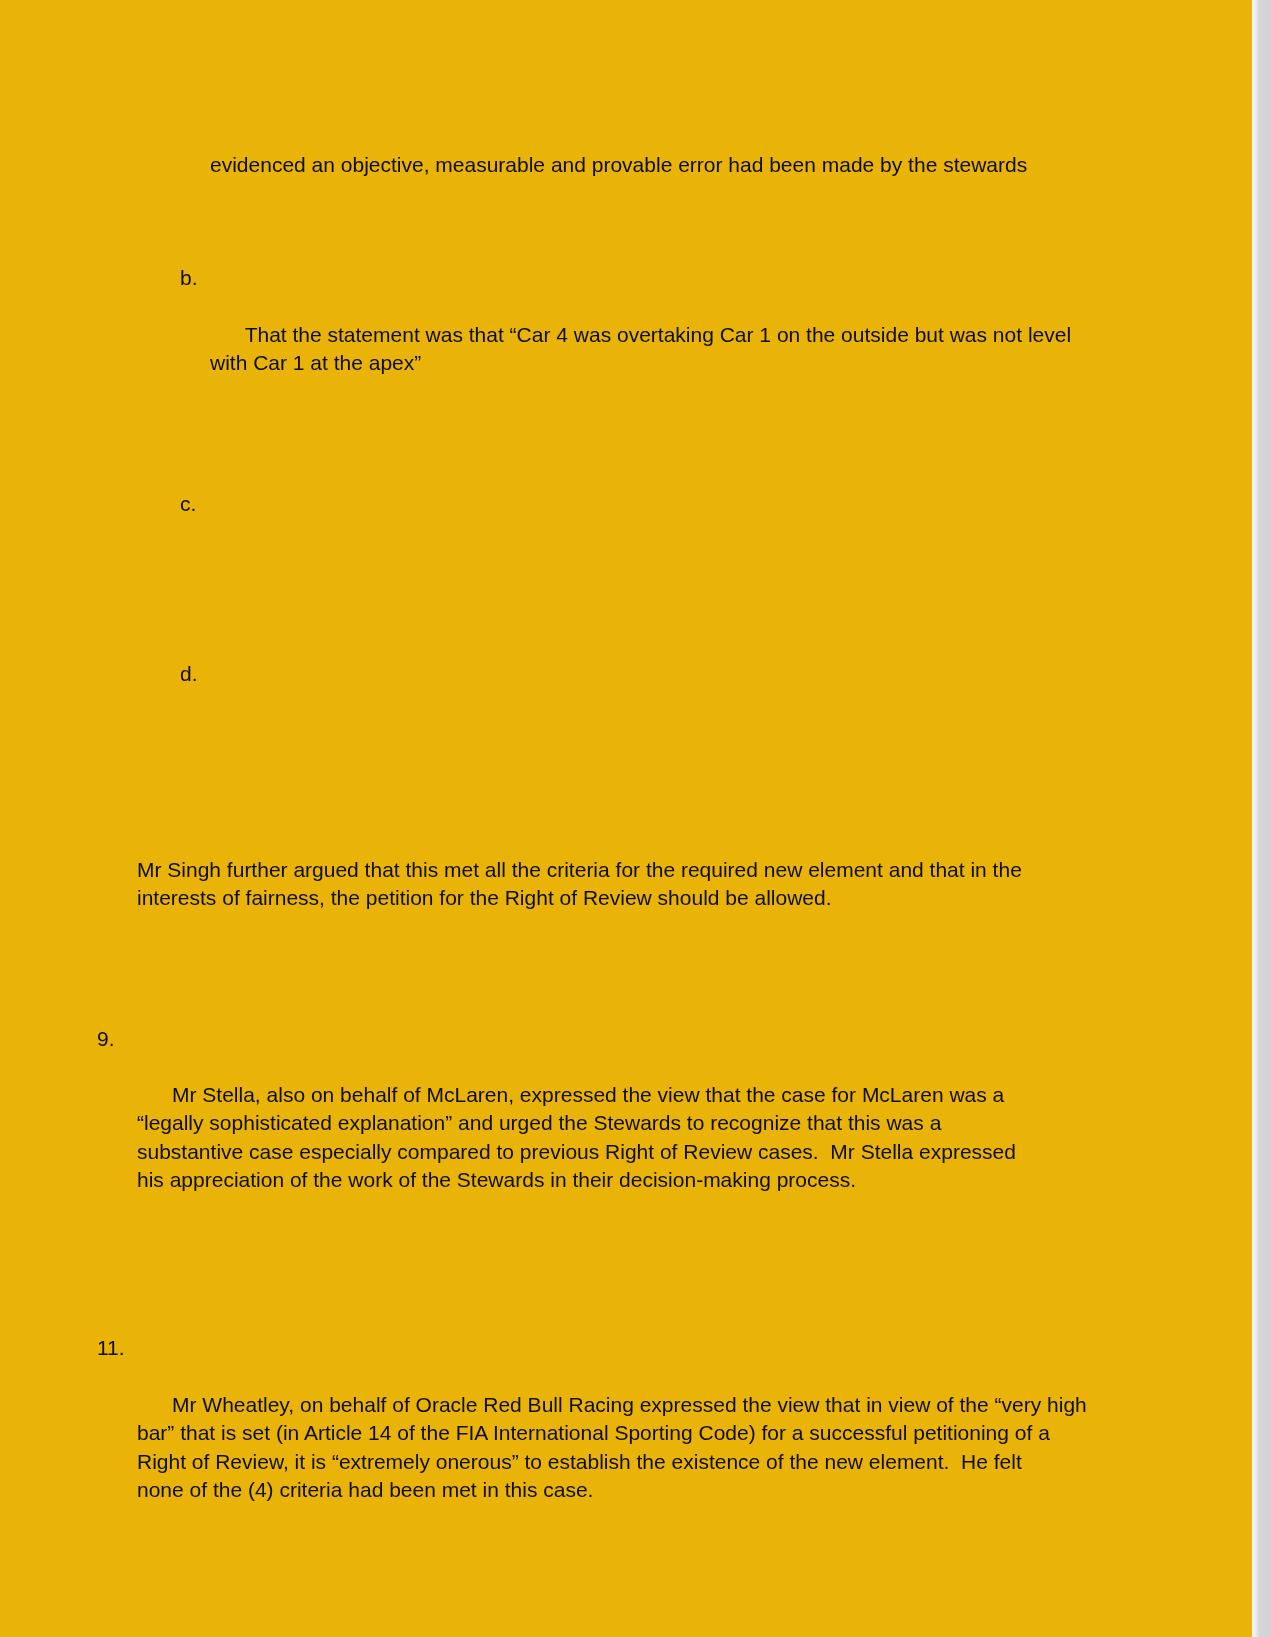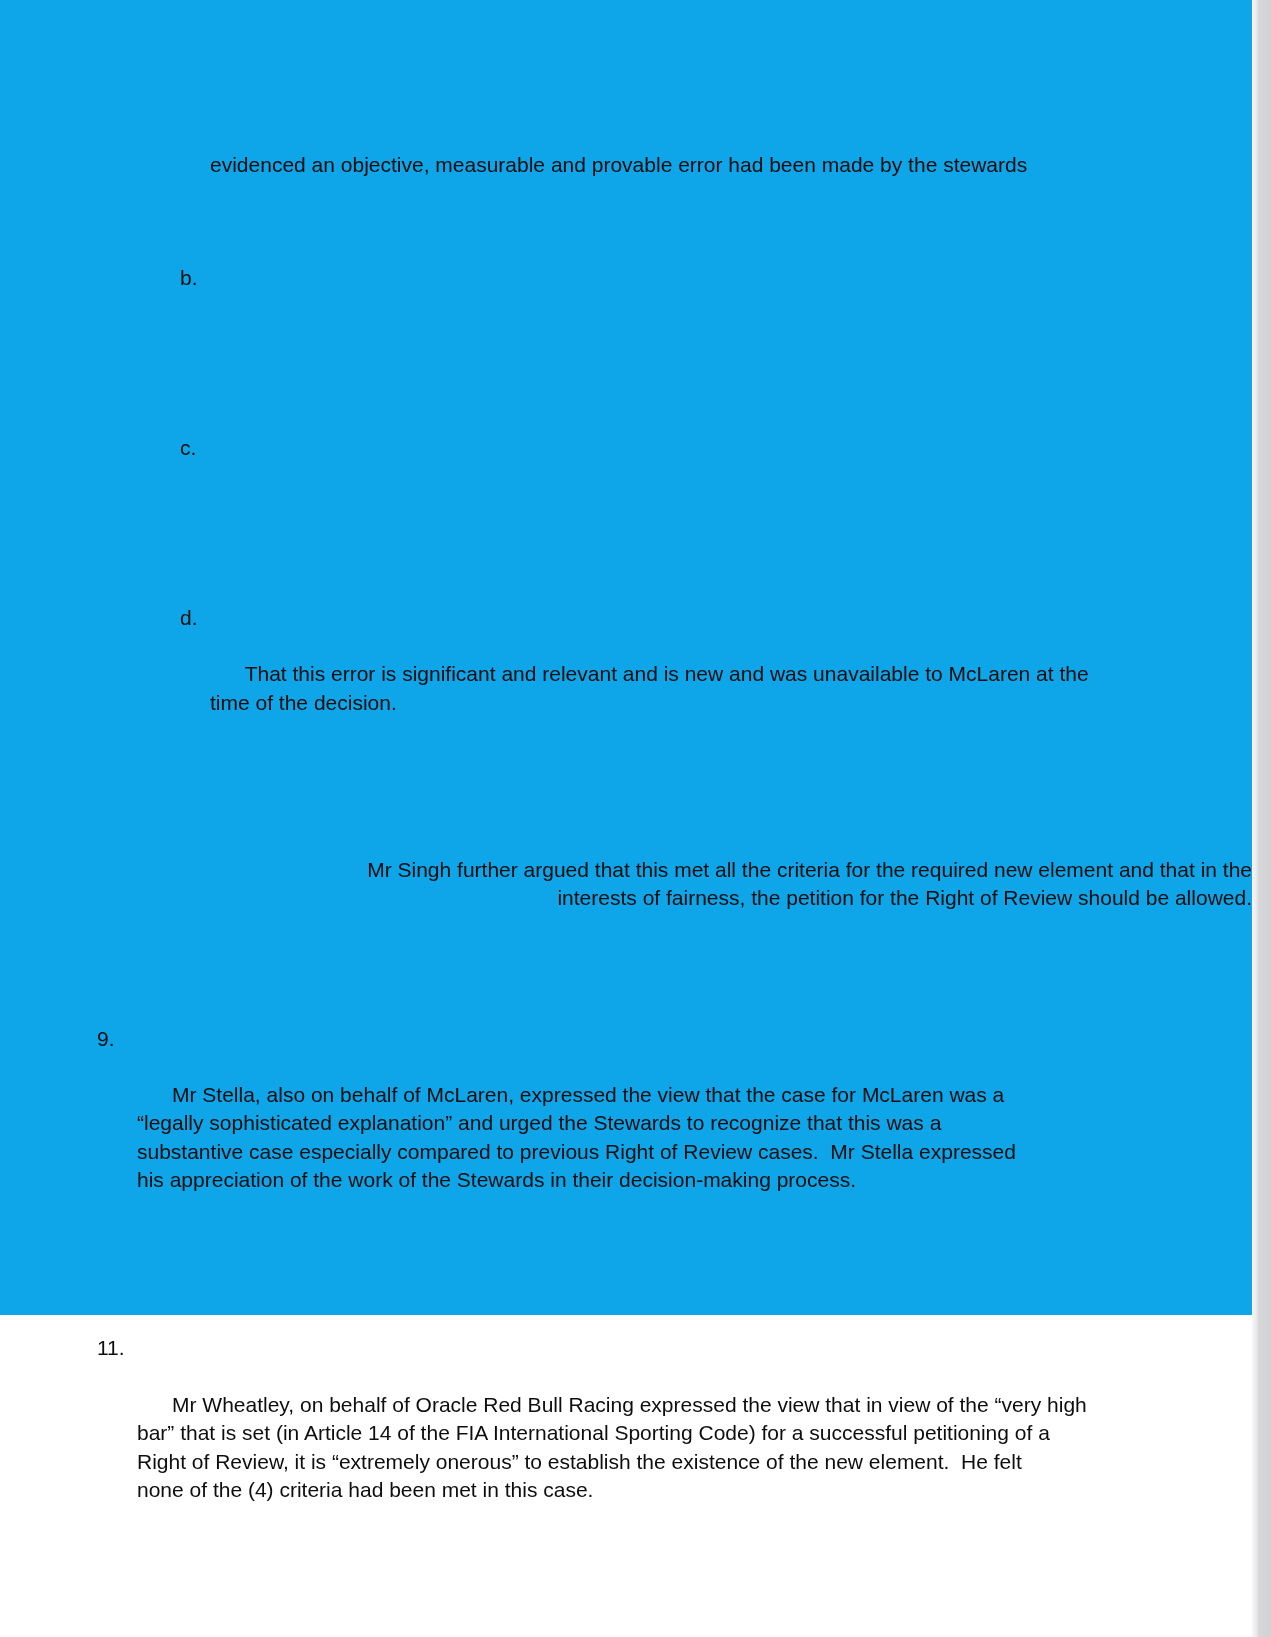--- a/index.html
+++ b/index.html
@@ -13,22 +13,22 @@
     height: 1637px;
     overflow: hidden;
     font-family: "Liberation Sans", sans-serif;
     color: #0e0e0e;
   }
   .page {
     position: absolute;
     left: 0;
     top: 0;
     width: 1252px;
-    height: 1315px;
-    background: #0ea5e9;
+    height: 1637px;
+    background: #eab308;
   }
   .edge-strip {
     position: absolute;
     top: 0;
     right: 0;
     width: 19px;
     height: 1637px;
     background: linear-gradient(to right, #f6f6f7 0px, #ececee 4px, #d7d7d9 7px, #d2d2d5 19px);
   }
   .content {
@@ -49,21 +49,20 @@
     padding-left: 30px;
   }
   .marker {
     position: absolute;
     left: 0;
     top: 0;
   }
   .plain-para {
     margin-left: 137px;
     margin-top: 26px;
-    text-align: right;
   }
   .npara {
     position: relative;
     margin-left: 97px;
     padding-left: 40px;
     margin-top: 27px;
   }
   .num {
     position: absolute;
     left: 0;
@@ -73,30 +72,30 @@
 </head>
 <body>
 
 <div class="page">
   <div class="content">
 
     <div class="cont-line">evidenced an objective, measurable and provable error had been made by the stewards</div>
 
     <div class="litem">
       <span class="marker">b.</span>
+      <span>That the statement was that “Car 4 was overtaking Car 1 on the outside but was not level
+with Car 1 at the apex”</span>
     </div>
 
     <div class="litem">
       <span class="marker">c.</span>
     </div>
 
     <div class="litem">
       <span class="marker">d.</span>
-      <span>That this error is significant and relevant and is new and was unavailable to McLaren at the
-time of the decision.</span>
     </div>
 
     <div class="plain-para">Mr Singh further argued that this met all the criteria for the required new element and that in the
 interests of fairness, the petition for the Right of Review should be allowed.</div>
 
     <div class="npara">
       <span class="num">9.</span>
       <span>Mr Stella, also on behalf of McLaren, expressed the view that the case for McLaren was a
 “legally sophisticated explanation” and urged the Stewards to recognize that this was a
 substantive case especially compared to previous Right of Review cases.  Mr Stella expressed

